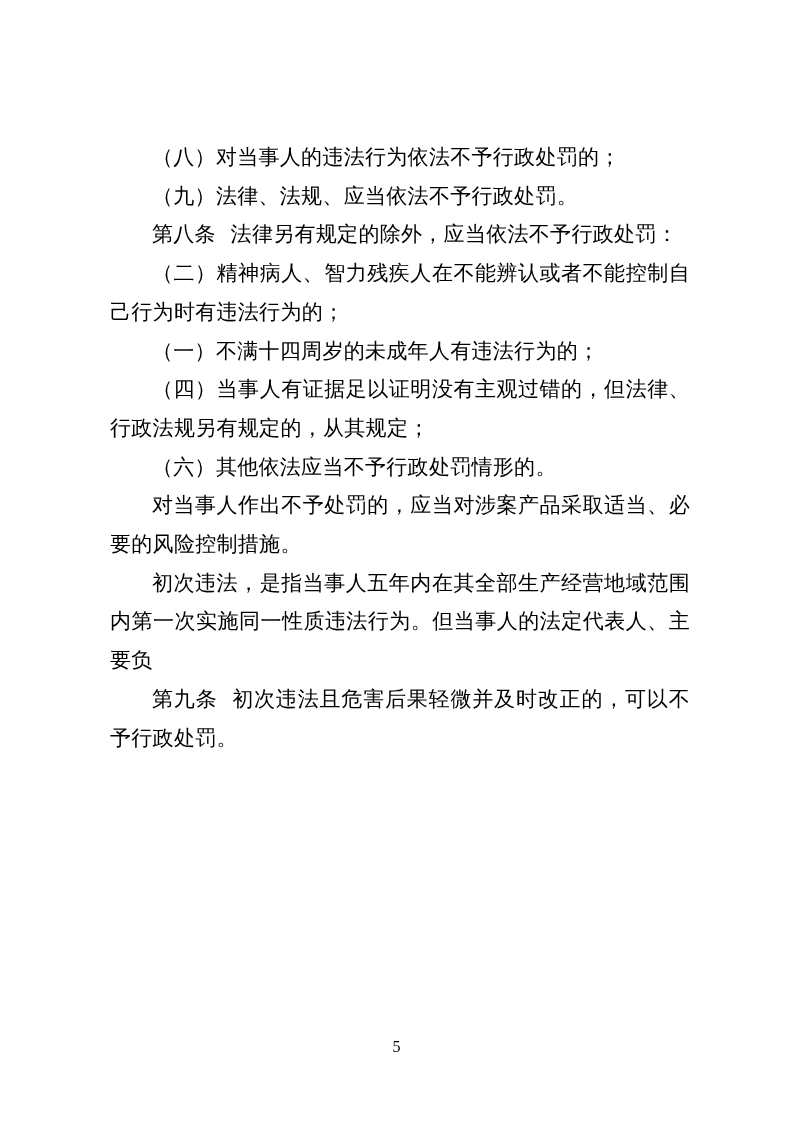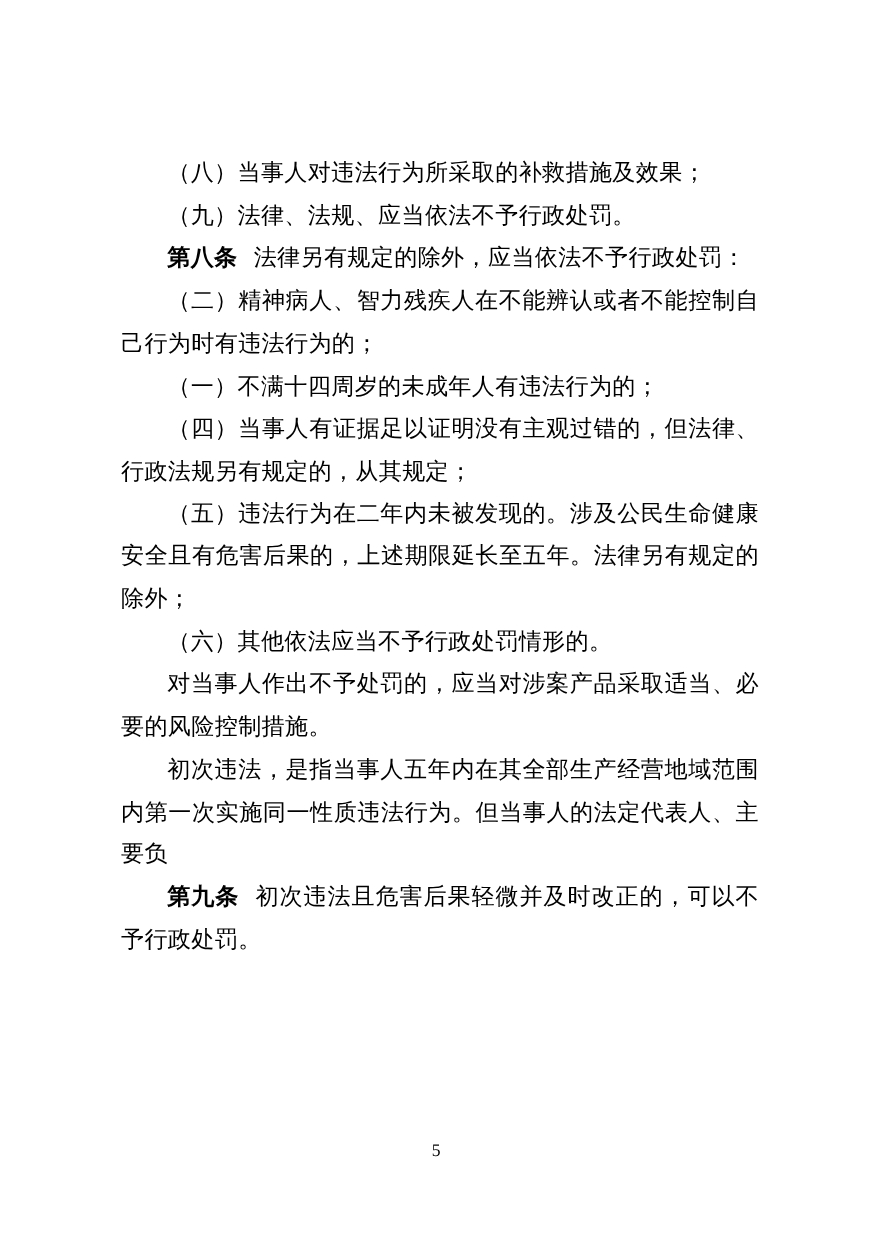--- a/index.html
+++ b/index.html
@@ -28,47 +28,46 @@
     font-size: 21px;
     line-height: 38.7px;
     text-align: justify;
     text-justify: inter-character;
     text-indent: 2em;
     word-break: break-all;
     overflow-wrap: break-word;
     letter-spacing: 0.3px;
   }
   .article {
-    font-weight: bold;
+    font-weight: normal;
     margin-right: 0.7em;
   }
   .page-footer {
     position: absolute;
     top: 1038px;
     left: 0;
     width: 100%;
     text-align: center;
   }
   .page-number {
     font-size: 16px;
     font-family: "Liberation Serif", "DejaVu Serif", serif;
     color: #000000;
   }
 </style>
 </head>
 <body>
 
 <div class="page">
   <div class="doc-body" id="doc-body">
-      <p class="para"><span>（八）当事人对违法行为所采取的补救措施及效果；</span></p>
+      <p class="para"><span>（八）对当事人的违法行为依法不予行政处罚的；</span></p>
       <p class="para"><span>（九）法律、法规、应当依法不予行政处罚。</span></p>
       <p class="para"><span class="article">第八条</span><span>法律另有规定的除外，应当依法不予行政处罚：</span></p>
       <p class="para"><span>（二）精神病人、智力残疾人在不能辨认或者不能控制自己行为时有违法行为的；</span></p>
       <p class="para"><span>（一）不满十四周岁的未成年人有违法行为的；</span></p>
       <p class="para"><span>（四）当事人有证据足以证明没有主观过错的，但法律、行政法规另有规定的，从其规定；</span></p>
-      <p class="para"><span>（五）违法行为在二年内未被发现的。涉及公民生命健康安全且有危害后果的，上述期限延长至五年。法律另有规定的除外；</span></p>
       <p class="para"><span>（六）其他依法应当不予行政处罚情形的。</span></p>
       <p class="para"><span>对当事人作出不予处罚的，应当对涉案产品采取适当、必要的风险控制措施。</span></p>
       <p class="para"><span>初次违法，是指当事人五年内在其全部生产经营地域范围内第一次实施同一性质违法行为。但当事人的法定代表人、主要负</span></p>
       <p class="para"><span class="article">第九条</span><span>初次违法且危害后果轻微并及时改正的，可以不予行政处罚。</span></p>
     </div>
   <div class="page-footer"><span class="page-number">5</span></div>
 </div>
 
 </body></html>

